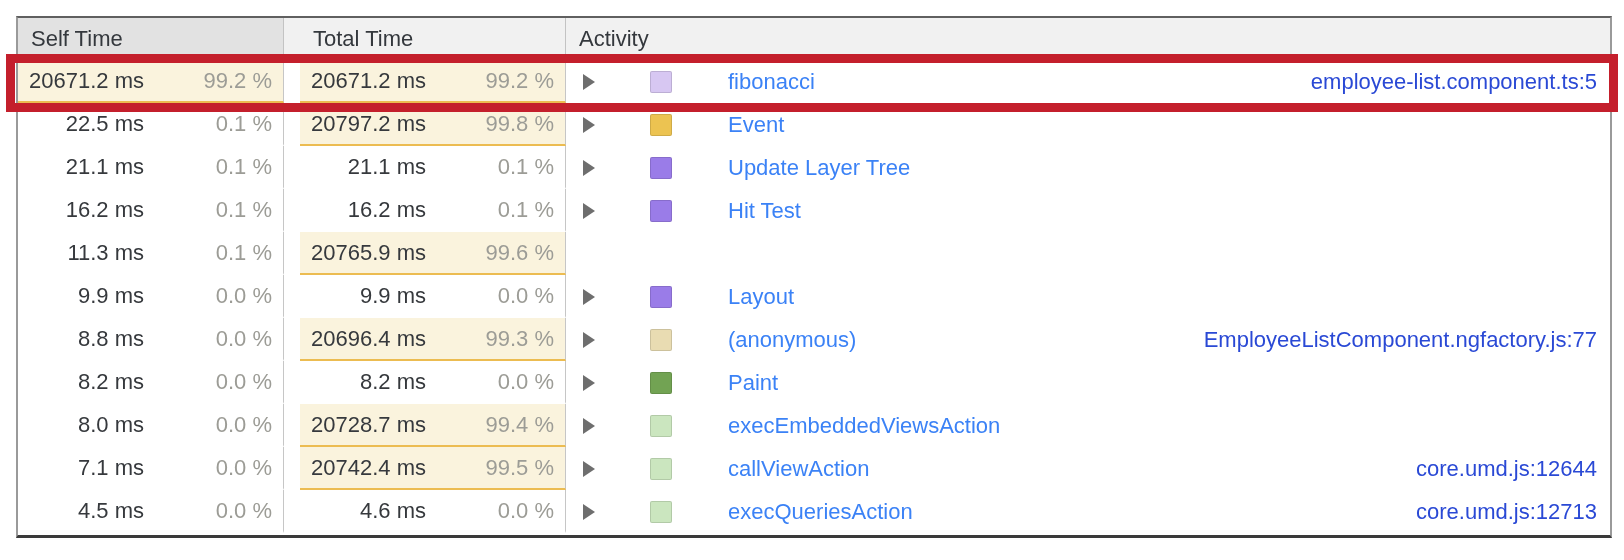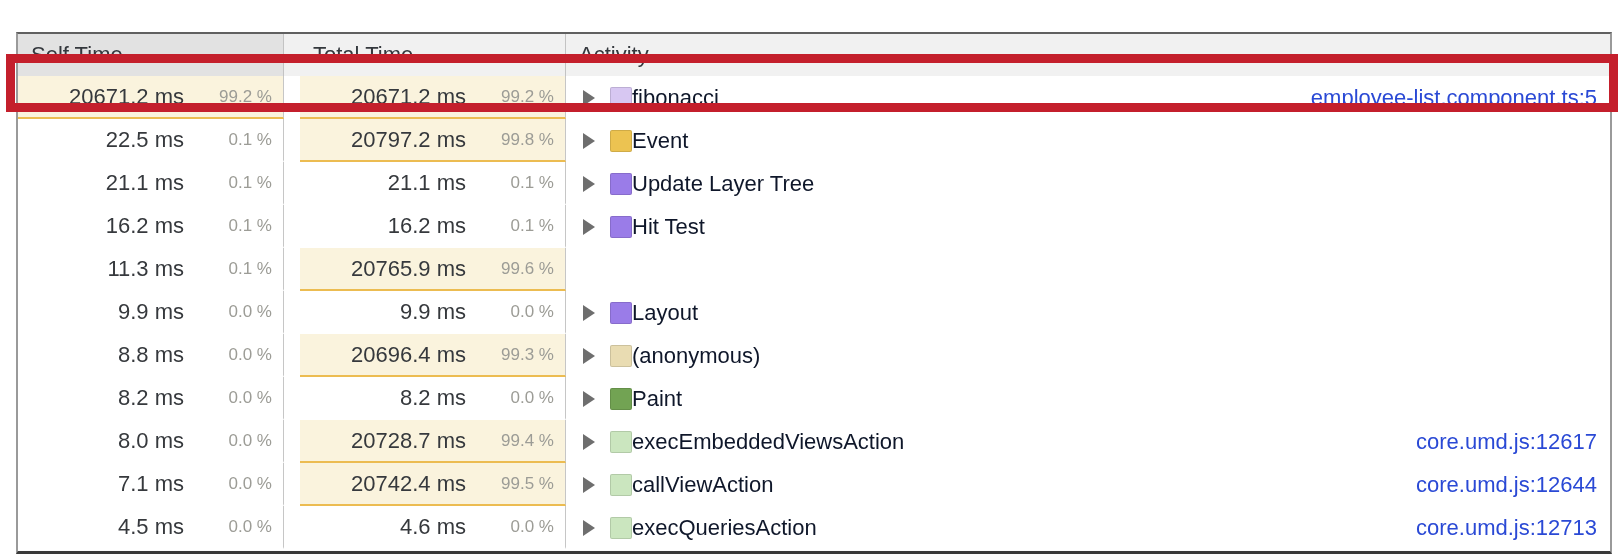--- a/index.html
+++ b/index.html
@@ -8,21 +8,21 @@
     background: #ffffff;
     width: 1624px;
     height: 560px;
     font-family: "Liberation Sans", sans-serif;
     overflow: hidden;
     position: relative;
   }
   .table-wrap {
     position: absolute;
     left: 16px;
-    top: 32px;
+    top: 16px;
     width: 1592px;
     height: 517px;
     border-top: 2px solid #606060;
     border-bottom: 3px solid #3a3a3a;
     border-left: 2px solid #9a9a9a;
     border-right: 2px solid #9a9a9a;
     box-sizing: content-box;
     background: #ffffff;
   }
   .hdr {
@@ -47,37 +47,38 @@
   .row {
     display: flex;
     height: 43px;
   }
   .cell {
     box-sizing: border-box;
     border-right: 1px solid #c6c6c6;
     height: 43px;
     display: flex;
     align-items: center;
+    gap: 40px;
   }
   .cell.time {
     justify-content: flex-end;
     padding-right: 11px;
     border-bottom: 2px solid transparent;
   }
   .cell.time.hl {
     background: #faf3dd;
     border-bottom: 2px solid #ecbc51;
   }
   .cell.activity { border-right: none; padding-right: 13px; }
   .val {
     font-size: 22px;
     color: #36393d;
   }
   .pct {
-    font-size: 17px;
+    font-size: 22px;
     color: #9c9c96;
     width: 88px;
     text-align: right;
   }
   .tri {
     width: 0; height: 0;
     border-top: 8px solid transparent;
     border-bottom: 8px solid transparent;
     border-left: 12px solid #6e6e6e;
     margin-left: 17px;
@@ -87,22 +88,22 @@
   .swatch {
     width: 22px; height: 22px;
     box-sizing: border-box;
     border: 1px solid rgba(0,0,0,0.12);
     border-radius: 2px;
     margin-left: 15px;
     flex: none;
   }
   .label {
     font-size: 22px;
-    color: #0f172a;
-    margin-left: 0;
+    color: #3b82f6;
+    margin-left: 16px;
     white-space: nowrap;
   }
   .link {
     margin-left: auto;
     font-size: 22px;
     color: #2a49d5;
     white-space: nowrap;
     cursor: pointer;
   }
   .red-box {
@@ -229,20 +230,21 @@
       <span class="pct">0.0 %</span>
     </div>
     <div class="cell time col-b hl">
       <span class="val">20696.4 ms</span>
       <span class="pct">99.3 %</span>
     </div>
     <div class="cell activity col-c">
       <span class="tri"></span>
       <span class="swatch" style="background: rgb(233, 220, 178);"></span>
       <span class="label">(anonymous)</span>
+      <a class="link">EmployeeListComponent.ngfactory.js:77</a>
     </div>
   </div>
 
   <div class="row">
     <div class="cell time col-a">
       <span class="val">8.2 ms</span>
       <span class="pct">0.0 %</span>
     </div>
     <div class="cell time col-b">
       <span class="val">8.2 ms</span>
@@ -262,21 +264,20 @@
       <span class="pct">0.0 %</span>
     </div>
     <div class="cell time col-b hl">
       <span class="val">20728.7 ms</span>
       <span class="pct">99.4 %</span>
     </div>
     <div class="cell activity col-c">
       <span class="tri"></span>
       <span class="swatch" style="background: rgb(203, 230, 191);"></span>
       <span class="label">execEmbeddedViewsAction</span>
-      <a class="link">core.umd.js:12617</a>
     </div>
   </div>
 
   <div class="row">
     <div class="cell time col-a">
       <span class="val">7.1 ms</span>
       <span class="pct">0.0 %</span>
     </div>
     <div class="cell time col-b hl">
       <span class="val">20742.4 ms</span>

